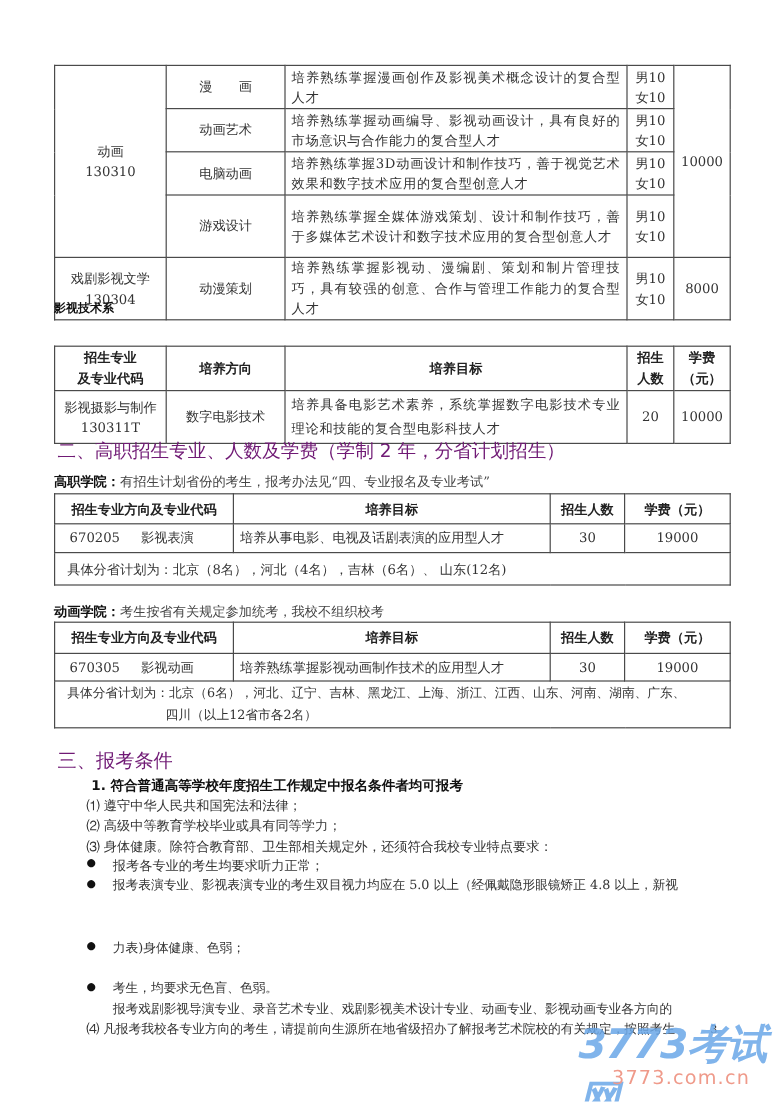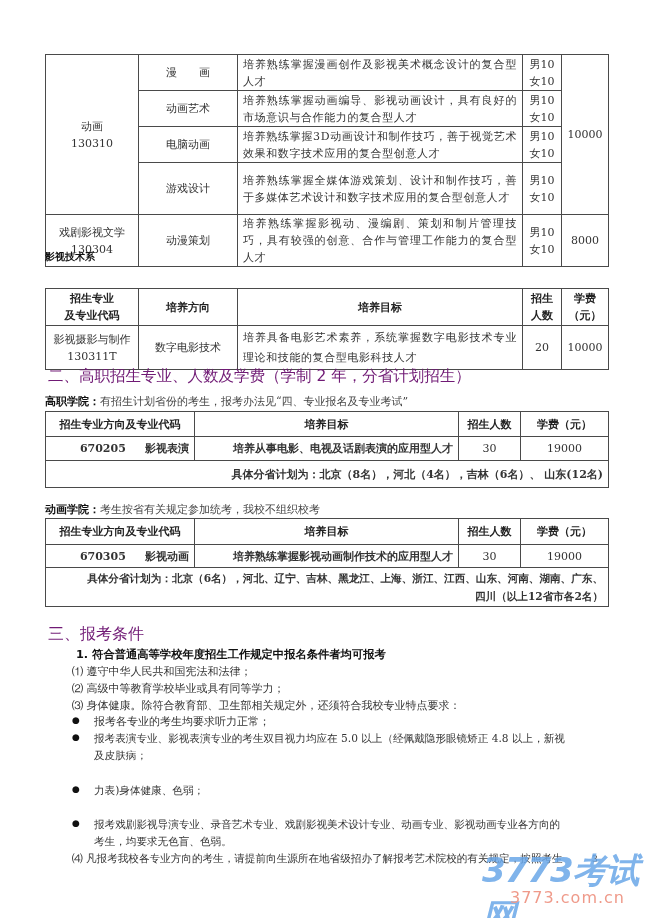--- a/index.html
+++ b/index.html
@@ -9,21 +9,21 @@
       color: #2a2a2a;
     }
     .abs { position: absolute; }
     table { border-collapse: collapse; position: absolute; table-layout: fixed; }
     td, th {
       border: 1px solid #4a4a4a; font-size: 11px; line-height: 17px;
       color: #333; padding: 0 5px; font-weight: normal;
     }
     th { font-family: "DejaVu Sans", "Liberation Sans", sans-serif; font-weight: bold; color: #222; font-size: 11px; }
     .c { text-align: center; }
-    .l { text-align: right; font-weight: bold; }
+    .l { text-align: left; }
     .goal { text-align: justify; letter-spacing: 0.6px; }
     .bold-sans { font-family: "DejaVu Sans", "Liberation Sans", sans-serif; font-weight: bold; }
     .section-title {
       font-family: "DejaVu Sans", "Liberation Sans", sans-serif;
       font-size: 15.5px; color: #701a75; left: 48px; white-space: nowrap;
     }
     .note-line { font-size: 11px; left: 45px; white-space: nowrap; color: #444; }
     .note-line b { font-family: "DejaVu Sans", "Liberation Sans", sans-serif; color: #111; }
     .cond { font-size: 11px; line-height: 17px; color: #333; }
     .bullet { position: absolute; left: 72px; font-size: 9px; color: #111; }
@@ -212,31 +212,30 @@
 <div class="abs cond" style="left:72px; top:663px; white-space:nowrap;">⑴ 遵守中华人民共和国宪法和法律；</div>
 <div class="abs cond" style="left:72px; top:680px; white-space:nowrap;">⑵ 高级中等教育学校毕业或具有同等学力；</div>
 <div class="abs cond" style="left:72px; top:697px; white-space:nowrap;">⑶ 身体健康。除符合教育部、卫生部相关规定外，还须符合我校专业特点要求：</div>
 
 <span class="bullet" style="top:715px">●</span>
 <div class="abs cond" style="left:94px; top:713px; white-space:nowrap;">报考各专业的考生均要求听力正常；</div>
 
 <span class="bullet" style="top:732px">●</span>
 <div class="abs cond" style="left:94px; top:730px; width:520px;">
   <div style="white-space:nowrap; font-size:10.6px">报考表演专业、影视表演专业的考生双目视力均应在 5.0 以上（经佩戴隐形眼镜矫正 4.8 以上，新视</div>
-  <div style="white-space:nowrap; font-size:10.6px">及皮肤病；</div>
 </div>
 
 <span class="bullet" style="top:784px">●</span>
 <div class="abs cond" style="left:94px; top:782px; width:520px;">
   <div style="white-space:nowrap; font-size:10.6px">力表)身体健康、色弱；</div>
 </div>
 
 <span class="bullet" style="top:818px">●</span>
 <div class="abs cond" style="left:94px; top:816px; width:520px;">
+  <div style="white-space:nowrap; font-size:10.6px">考生，均要求无色盲、色弱。</div>
   <div style="white-space:nowrap; font-size:10.6px">报考戏剧影视导演专业、录音艺术专业、戏剧影视美术设计专业、动画专业、影视动画专业各方向的</div>
-  <div style="white-space:nowrap; font-size:10.6px">考生，均要求无色盲、色弱。</div>
 </div>
 
 <div class="abs cond" style="left:72px; top:850px; white-space:nowrap; font-size:10.6px;">⑷ 凡报考我校各专业方向的考生，请提前向生源所在地省级招办了解报考艺术院校的有关规定，按照考生</div>
 
 <div class="page-num">3</div>
 <div class="watermark-logo">3773考试网</div>
 <div class="watermark-url">3773.com.cn</div>
 
 </body></html>

